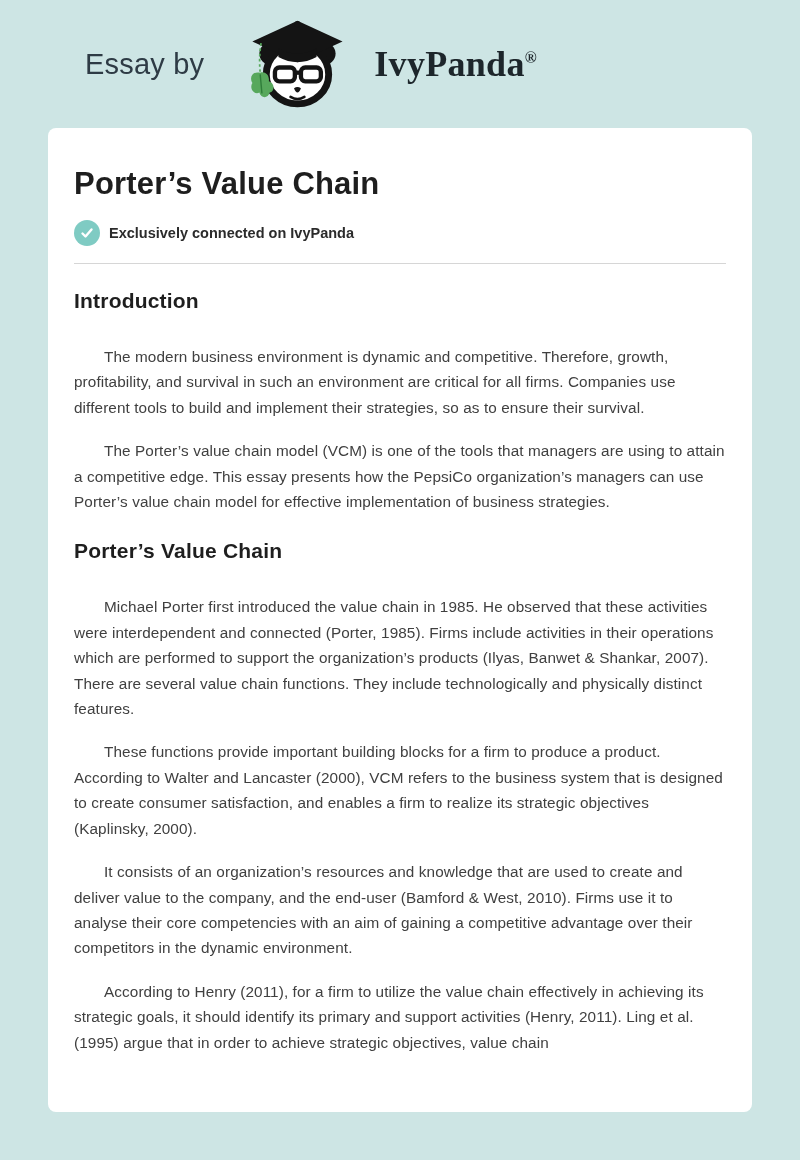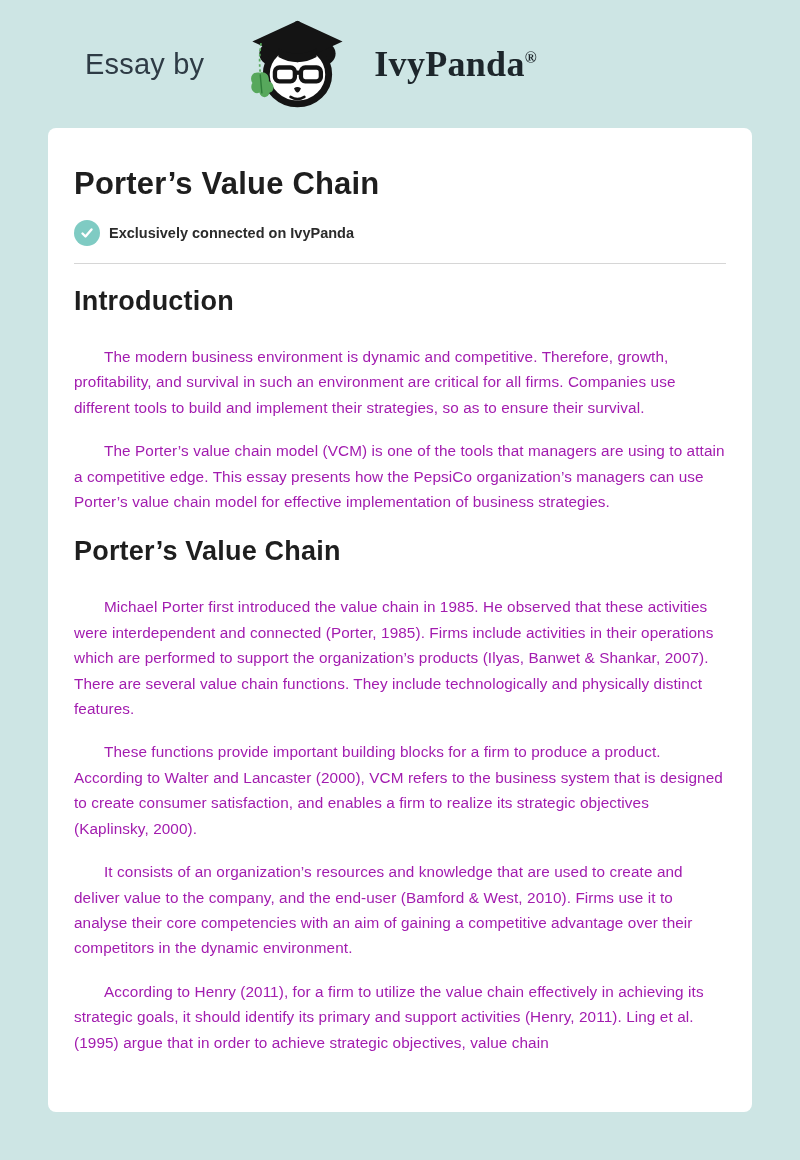--- a/index.html
+++ b/index.html
@@ -82,30 +82,30 @@
     color: #2b2b2b;
   }
   hr.divider {
     border: none;
     border-top: 1px solid #d6d6d6;
     margin-top: 17px;
   }
   h2.section-heading {
     margin-top: 21px;
     margin-bottom: 27px;
-    font-size: 27px;
+    font-size: 21px;
     line-height: 32px;
     font-weight: 700;
     color: #1e1e1e;
     letter-spacing: 0.2px;
   }
   p.body-para {
     font-size: 15.3px;
     line-height: 25.4px;
-    color: #a21caf;
+    color: #404040;
     text-indent: 30px;
     margin-bottom: 18px;
     letter-spacing: 0.1px;
   }
 </style>
 </head>
 <body>
 
 <header class="site-header">
   <span class="essay-by">Essay by</span>

